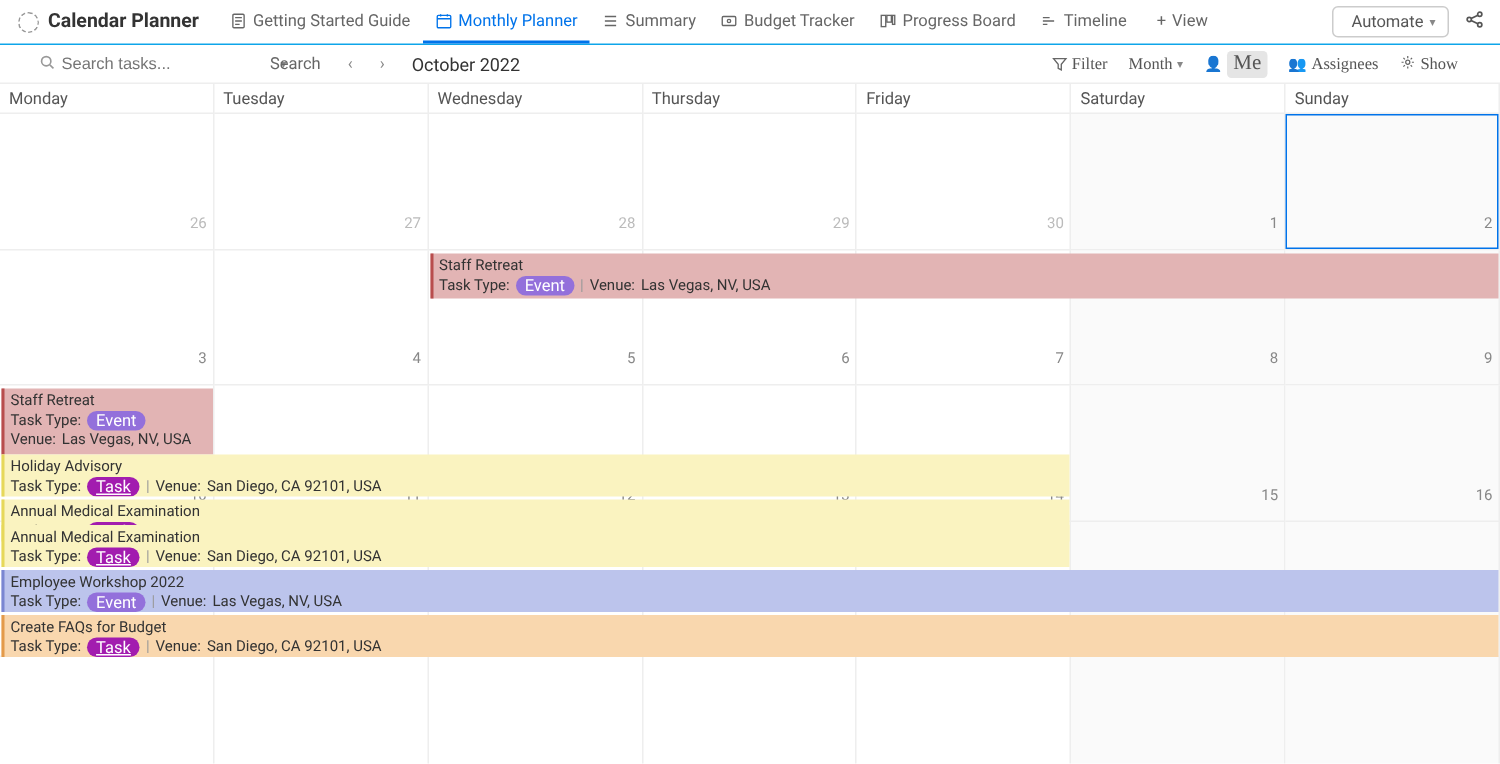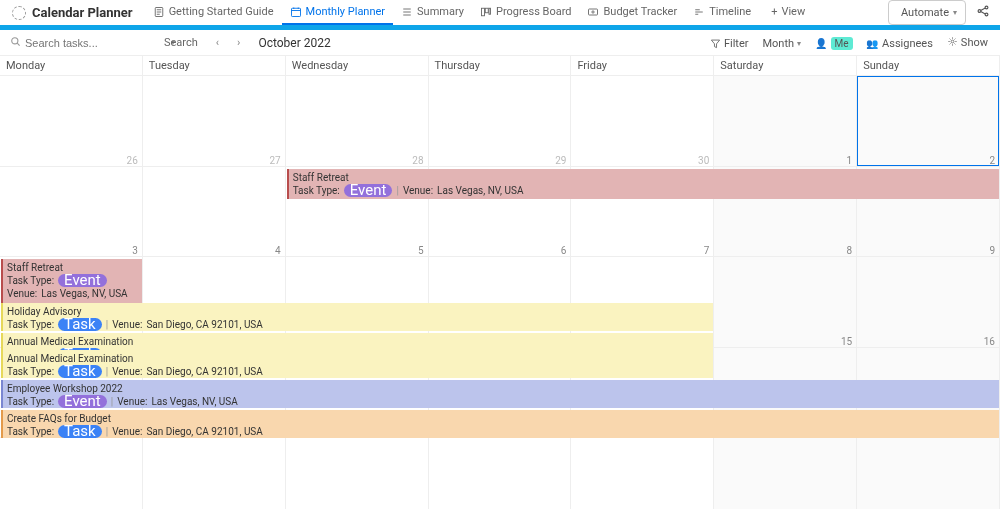--- a/index.html
+++ b/index.html
@@ -1,50 +1,50 @@
 <!DOCTYPE html>
 <html><head>
 <meta charset="utf-8">
 <style>
   * { box-sizing: border-box; margin: 0; padding: 0; }
   html, body { width: 1000px; height: 509px; font-family: -apple-system, BlinkMacSystemFont, "Segoe UI", Roboto, Arial, sans-serif; font-size: 11px; color: #333; background: #fff; overflow: hidden; }
-  .tabs-bar { display: flex; height: 30px; border-bottom: 5px solid #0ea5e9; padding: 0 4px; gap: 4px; }
+  .tabs-bar { display: flex; align-items: center; height: 30px; border-bottom: 1px solid #0ea5e9; padding: 0 4px; gap: 4px; }
   .board-title { display: flex; align-items: center; gap: 6px; font-weight: 700; font-size: 13px; padding: 0 8px; }
   .logo-icon { width: 14px; height: 14px; border: 1px dashed #999; border-radius: 50%; display: inline-block; }
   .tab { display: flex; align-items: center; gap: 4px; padding: 0 8px; height: 100%; color: #666; cursor: pointer; border-bottom: 2px solid transparent; white-space: nowrap; }
   .tab.active { color: #0073ea; border-bottom-color: #0073ea; }
   .tab-icon { width: 12px; height: 12px; display: inline-flex; align-items: center; justify-content: center; }
   .tab-icon svg { width: 12px; height: 12px; }
   .spacer { flex: 1; }
   .automate-btn { display: flex; align-items: center; gap: 4px; padding: 3px 8px; border: 1px solid #ccc; border-radius: 4px; color: #555; cursor: pointer; background: #fff; font-size: 11px; }
   .dropdown-caret { font-size: 8px; color: #888; }
   .icon-btn { padding: 4px 6px; color: #555; cursor: pointer; }
-  .toolbar { display: flex; align-items: center; height: 26px; padding: 0 10px; gap: 10px; border-bottom: 1px solid #eee; }
+  .toolbar { display: flex; align-items: center; height: 26px; padding: 0 26px; gap: 10px; border-bottom: 1px solid #eee; }
   .search-wrap { display: flex; align-items: center; gap: 4px; color: #888; width: 140px; }
   .search-input { border: none; outline: none; font-size: 11px; color: #888; flex: 1; }
   .today-btn { color: #666; cursor: pointer; padding: 2px 4px; }
   .nav-arrow { color: #888; cursor: pointer; padding: 2px 4px; }
   .month-label { font-size: 12px; color: #333; padding: 0 4px; }
-  .right-tools { display: flex; align-items: flex-end; gap: 10px; margin-left: auto; color: #555; }
+  .right-tools { display: flex; align-items: center; gap: 10px; margin-left: auto; color: #555; font-family: Liberation Serif, serif; }
   .right-tools > * { display: flex; align-items: center; gap: 3px; cursor: pointer; white-space: nowrap; padding: 2px 2px; }
-  .me-badge { background: #5eead4; border-radius: 3px; padding: 1px 4px; font-size: 10px; color: #555; }
+  .me-badge { background: #e5e5e5; border-radius: 3px; padding: 1px 4px; font-size: 14px; color: #555; }
   .calendar { position: relative; display: grid; grid-template-columns: repeat(7, 1fr); grid-template-rows: 20px repeat(5, 90.6px); }
   .head-cell { border-right: 1px solid #eee; border-bottom: 1px solid #eee; padding: 3px 6px; font-size: 11px; color: #555; }
   .day-cell { border-right: 1px solid #eee; border-bottom: 1px solid #eee; position: relative; }
-  .day-num { position: absolute; bottom: 0; right: 4px; font-size: 10px; color: #888; }
+  .day-num { position: absolute; bottom: 11px; right: 4px; font-size: 10px; color: #888; }
   .prev-month .day-num, .next-month .day-num { color: #bbb; }
   .weekend { background: #fafafa; }
   .today-cell::before { content: ""; position: absolute; inset: 0; border: 1px solid #0073ea; pointer-events: none; }
   .event-layer { position: absolute; left: 0; top: 0; width: 1000px; height: 509px; pointer-events: none; }
   .event { position: absolute; font-size: 10px; line-height: 13px; padding: 2px 4px; overflow: hidden; border-left: 2px solid rgba(0,0,0,0.3); pointer-events: auto; cursor: pointer; }
   .event .title { display: block; }
   .event .meta { display: flex; align-items: flex-start; gap: 4px; flex-wrap: wrap; }
-  .pill { display: inline-block; padding: 0 6px; border-radius: 8px; font-size: 15px; color: #fff; line-height: 13px; }
+  .pill { display: inline-block; padding: 0 6px; border-radius: 8px; font-size: 11px; color: #fff; line-height: 13px; }
   .pill.event-pill { background: #9370db; }
-  .pill.task-pill { background: #3b82f6; }
+  .pill.task-pill { background: #a21caf; text-decoration: underline; }
   .sep { color: #999; }
   .ev-red { background: #e2b4b4; color: #333; border-left-color: #b84d4d; }
   .ev-yellow { background: #faf3c0; color: #333; border-left-color: #e6d85a; }
   .ev-blue { background: #bcc4ec; color: #333; border-left-color: #7a86d1; }
   .ev-orange { background: #f9d7ae; color: #333; border-left-color: #e39a4a; }
 </style>
 </head>
 <body>
 
 <div class="tabs-bar">
@@ -75,35 +75,35 @@
         <span class="tab-icon">
           <svg viewBox="0 0 16 16" fill="none" stroke="currentColor" stroke-width="1.2">
             <path d="M3 4h10M3 8h10M3 12h10"></path>
           </svg>
         </span>
         <span>Summary</span>
       </div>
       <div class="tab">
         <span class="tab-icon">
           <svg viewBox="0 0 16 16" fill="none" stroke="currentColor" stroke-width="1.2">
+            <rect x="2" y="4" width="12" height="8" rx="1"></rect>
+            <circle cx="8" cy="8" r="1.5"></circle>
+          </svg>
+        </span>
+        <span>Budget Tracker</span>
+      </div>
+      <div class="tab">
+        <span class="tab-icon">
+          <svg viewBox="0 0 16 16" fill="none" stroke="currentColor" stroke-width="1.2">
             <rect x="2" y="3" width="4" height="10"></rect>
             <rect x="7" y="3" width="4" height="6"></rect>
             <rect x="12" y="3" width="2" height="8"></rect>
           </svg>
         </span>
         <span>Progress Board</span>
-      </div>
-      <div class="tab">
-        <span class="tab-icon">
-          <svg viewBox="0 0 16 16" fill="none" stroke="currentColor" stroke-width="1.2">
-            <rect x="2" y="4" width="12" height="8" rx="1"></rect>
-            <circle cx="8" cy="8" r="1.5"></circle>
-          </svg>
-        </span>
-        <span>Budget Tracker</span>
       </div>
       <div class="tab">
         <span class="tab-icon">
           <svg viewBox="0 0 16 16" fill="none" stroke="currentColor" stroke-width="1.2">
             <path d="M3 5h6M3 8h10M3 11h4"></path>
           </svg>
         </span>
         <span>Timeline</span>
       </div>
     </div>

